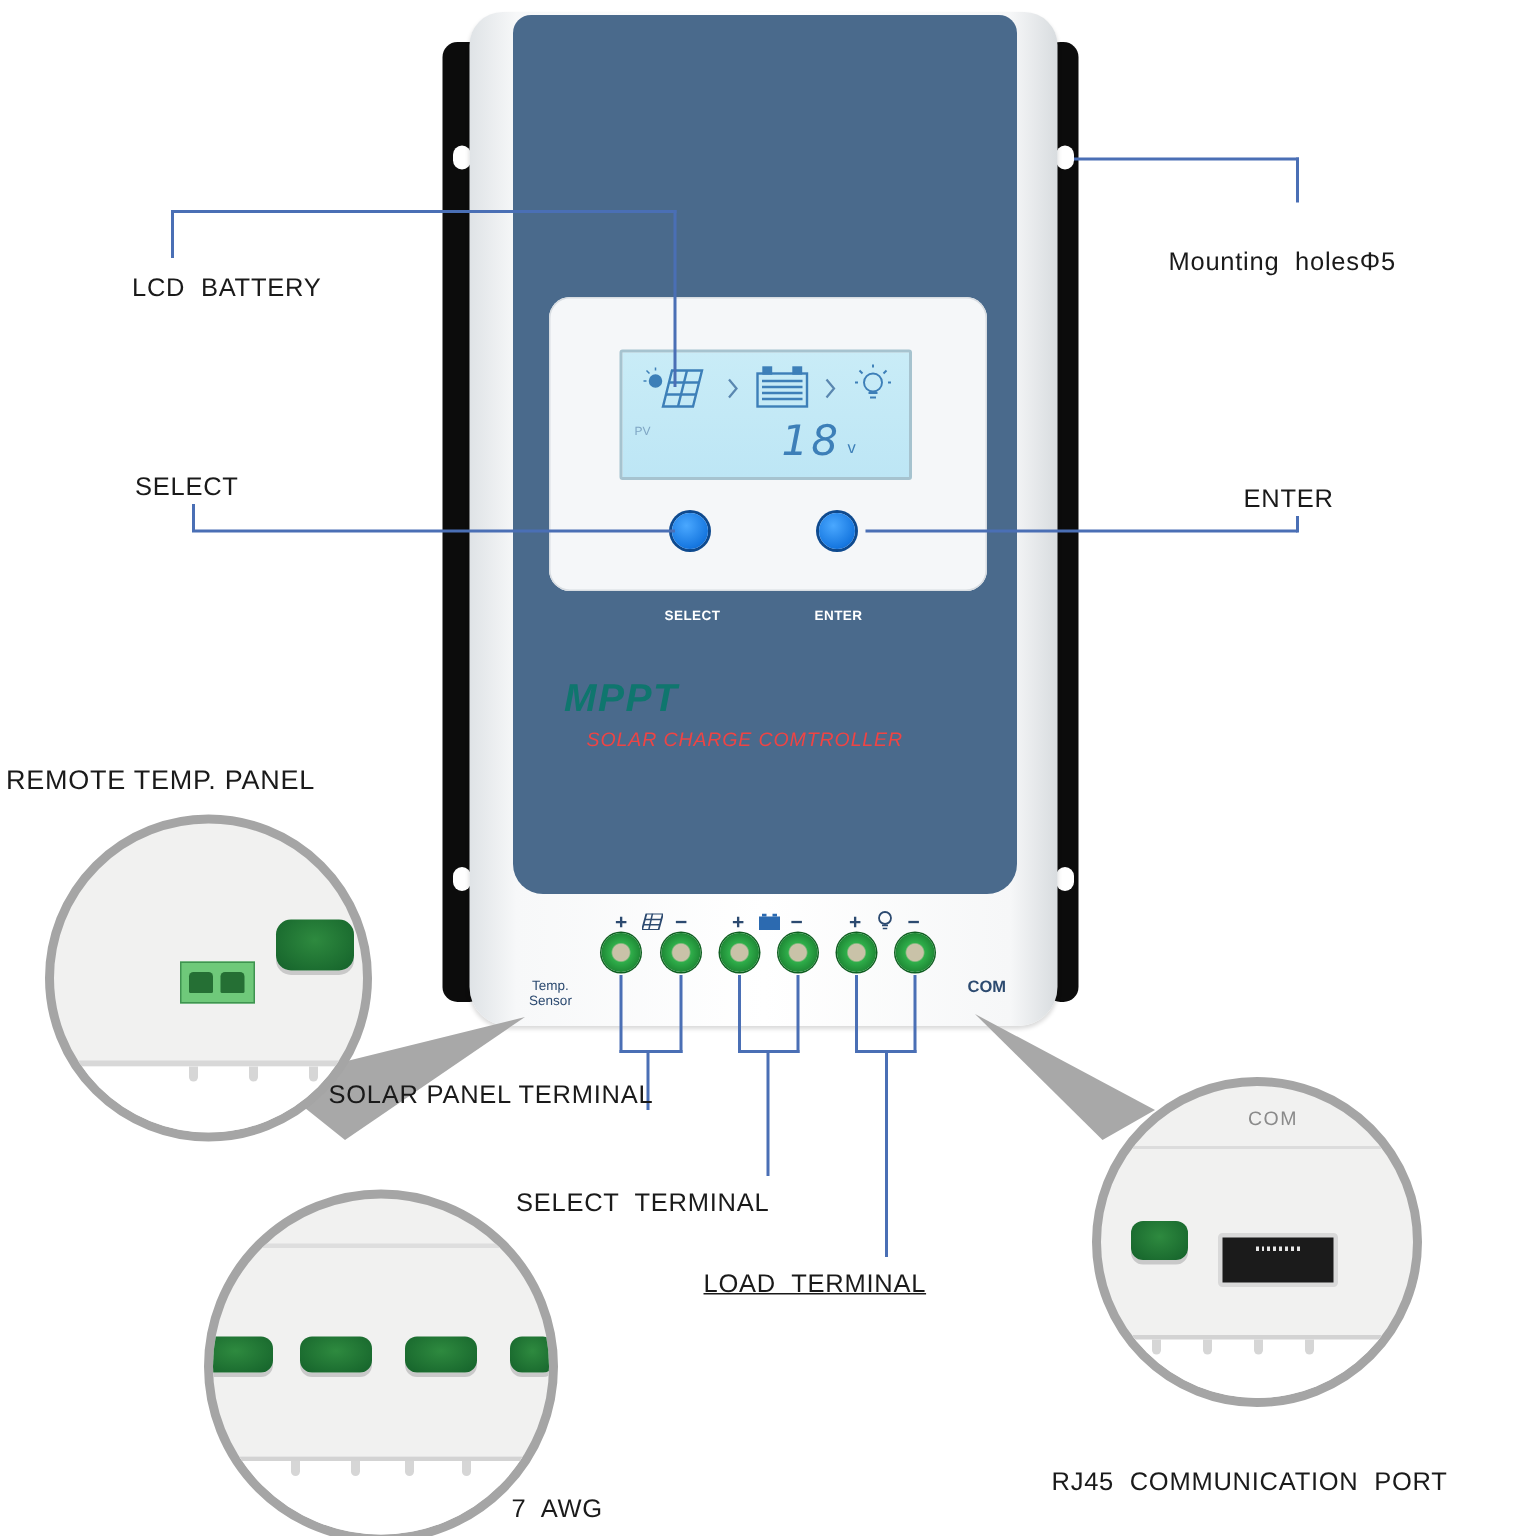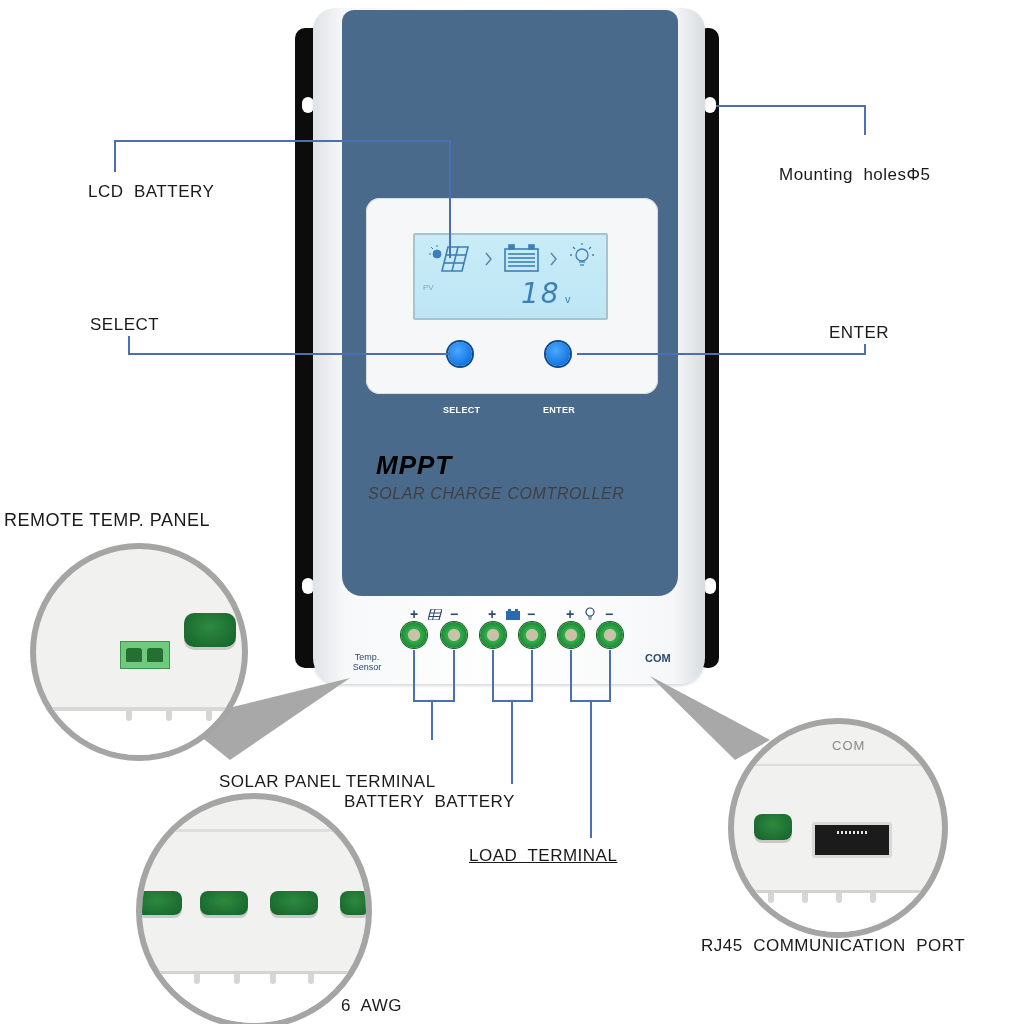--- a/index.html
+++ b/index.html
@@ -8,22 +8,22 @@
   .label{position:absolute;color:#1a1a1a;font-size:17px;letter-spacing:0.5px;white-space:pre;font-family:"Liberation Sans",sans-serif;}
   
   .bracket{position:absolute;background:#0c0c0c;border-radius:10px;}
   .hole{position:absolute;width:12px;height:16px;background:#fff;border-radius:7px;}
   .shell{position:absolute;left:313px;top:8px;width:392px;height:676px;background:linear-gradient(90deg,#dfe3e6 0%,#f7f8f9 8%,#ffffff 50%,#f6f7f8 92%,#d8dcdf 100%);border-radius:22px 22px 26px 26px;box-shadow:0 2px 3px rgba(0,0,0,0.15);}
   .face{position:absolute;left:342px;top:10px;width:336px;height:586px;background:#4a6a8c;border-radius:12px 12px 20px 20px;}
   .panel{position:absolute;left:366px;top:198px;width:292px;height:196px;background:#f5f7f9;border-radius:14px;box-shadow:inset 0 0 0 1px #d8dde2;}
   .lcd{position:absolute;left:413px;top:233px;width:191px;height:83px;background:linear-gradient(180deg,#c9ecf7,#bde6f5);border:2px solid #a6c3cf;border-radius:2px;}
   .btn{position:absolute;width:24px;height:24px;border-radius:50%;background:radial-gradient(circle at 40% 35%,#4aa8ff,#1677e0 70%,#0c55b0);box-shadow:0 0 0 2px #0e4a8f;}
   .btnlabel{position:absolute;color:#ffffff;font-size:9px;font-weight:bold;letter-spacing:0.3px;}
-  .mppt{position:absolute;left:376px;top:450px;color:#000000;font-size:26px;font-weight:bold;font-style:italic;letter-spacing:1px;}
-  .sub{position:absolute;left:368px;top:485px;color:#404040;font-size:16px;font-style:italic;letter-spacing:0.6px;}
+  .mppt{position:absolute;left:376px;top:450px;color:#0f766e;font-size:26px;font-weight:bold;font-style:italic;letter-spacing:1px;}
+  .sub{position:absolute;left:391px;top:485px;color:#ef4444;font-size:13px;font-style:italic;letter-spacing:0.6px;}
   .term{position:absolute;width:26px;height:26px;border-radius:50%;background:radial-gradient(circle,#c9c2a8 0 30%,#2fae4a 36%,#1f8a36 70%,#137027 100%);box-shadow:0 0 0 1px #0f5f21;}
   .sym{position:absolute;color:#2c4a70;font-size:14px;font-weight:bold;}
   .small{position:absolute;color:#2c4a70;font-size:9px;text-align:center;line-height:10px;}
   .com{position:absolute;color:#2c4a70;font-size:11px;font-weight:bold;}
   .line{position:absolute;background:#4a6fb5;}
   
   .zoom{position:absolute;border-radius:50%;border:6px solid #a5a5a5;background:#f1f1f0;overflow:hidden;}
   .tooth{position:absolute;width:6px;height:10px;background:#d6d6d6;border-radius:0 0 3px 3px;}
   .gslot{position:absolute;background:radial-gradient(ellipse at 50% 40%,#2e8a3f,#14612a);border-radius:8px;box-shadow:0 3px 0 #c9c9c9;}
 </style>
@@ -204,17 +204,17 @@
   <div class="tooth" style="left:68px;top:169px;"></div>
   <div class="tooth" style="left:102px;top:169px;"></div>
   <div class="tooth" style="left:136px;top:169px;"></div>
 </div>
 
 <span class="label" style="left:88px;top:182px;">LCD  BATTERY</span>
 <span class="label" style="left:90px;top:315px;">SELECT</span>
 <span class="label" style="left:829px;top:323px;">ENTER</span>
 <span class="label" style="left:779px;top:143px;margin-top:22px;">Mounting  holesΦ5</span>
 <span class="label" style="left:4px;top:510px;font-size:18px;">REMOTE TEMP. PANEL</span>
-<span class="label" style="left:219px;top:772px;">SOLAR PANEL TERMINAL</span>
-<span class="label" style="left:344px;top:792px;">BATTERY  BATTERY</span>
+<span class="label" style="left:219px;top:720px;">SOLAR PANEL TERMINAL</span>
+<span class="label" style="left:344px;top:792px;">SELECT  TERMINAL</span>
 <span class="label" style="left:469px;top:846px;text-decoration:underline;">LOAD  TERMINAL</span>
-<span class="label" style="left:701px;top:936px;">RJ45  COMMUNICATION  PORT</span>
-<span class="label" style="left:341px;top:996px;">6  AWG</span>
+<span class="label" style="left:701px;top:978px;">RJ45  COMMUNICATION  PORT</span>
+<span class="label" style="left:341px;top:996px;">7  AWG</span>
 
 </body></html>

